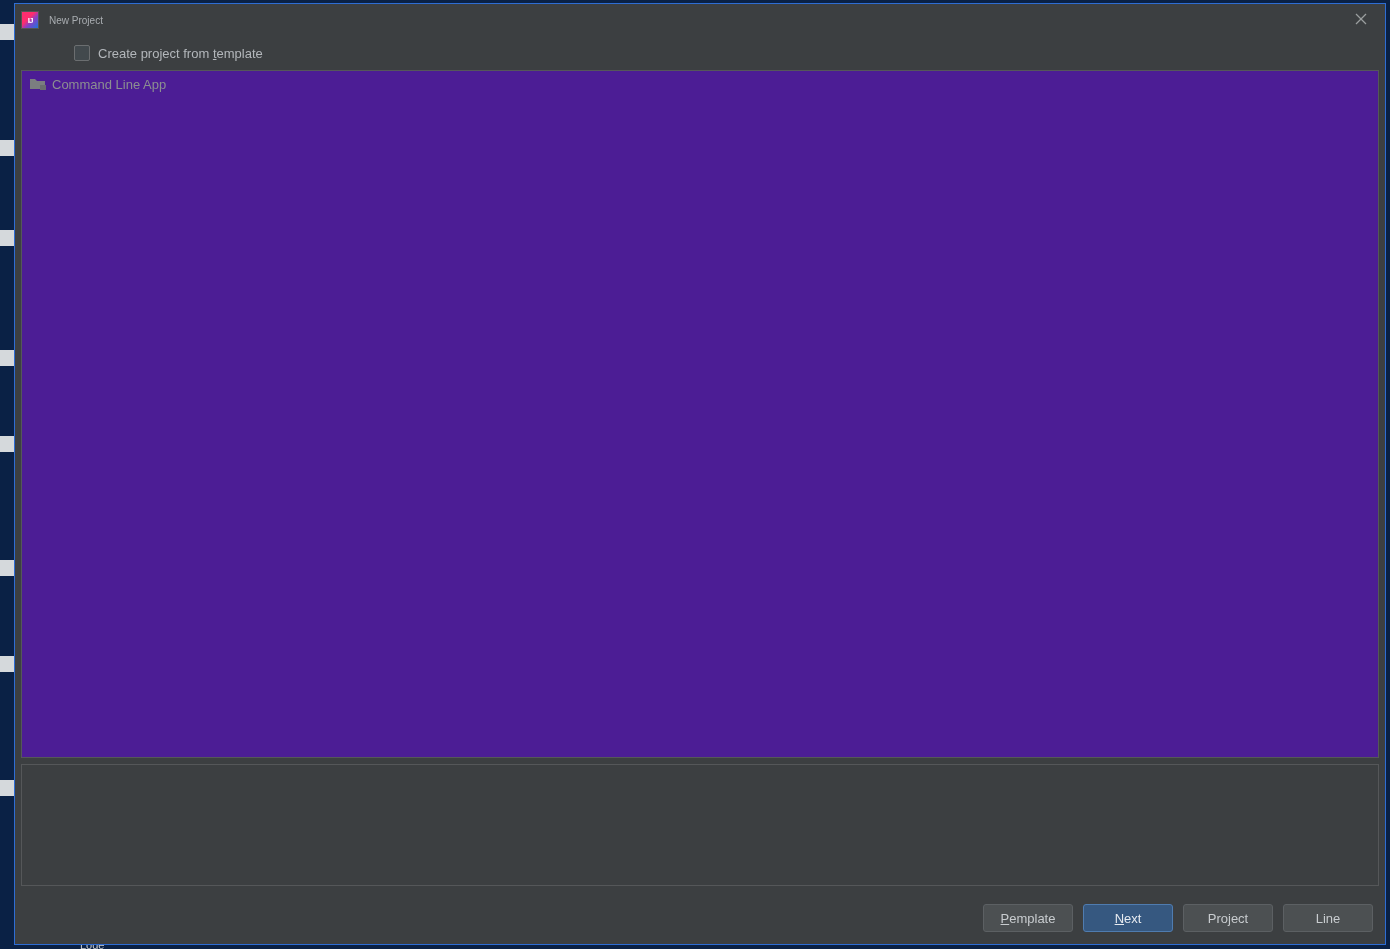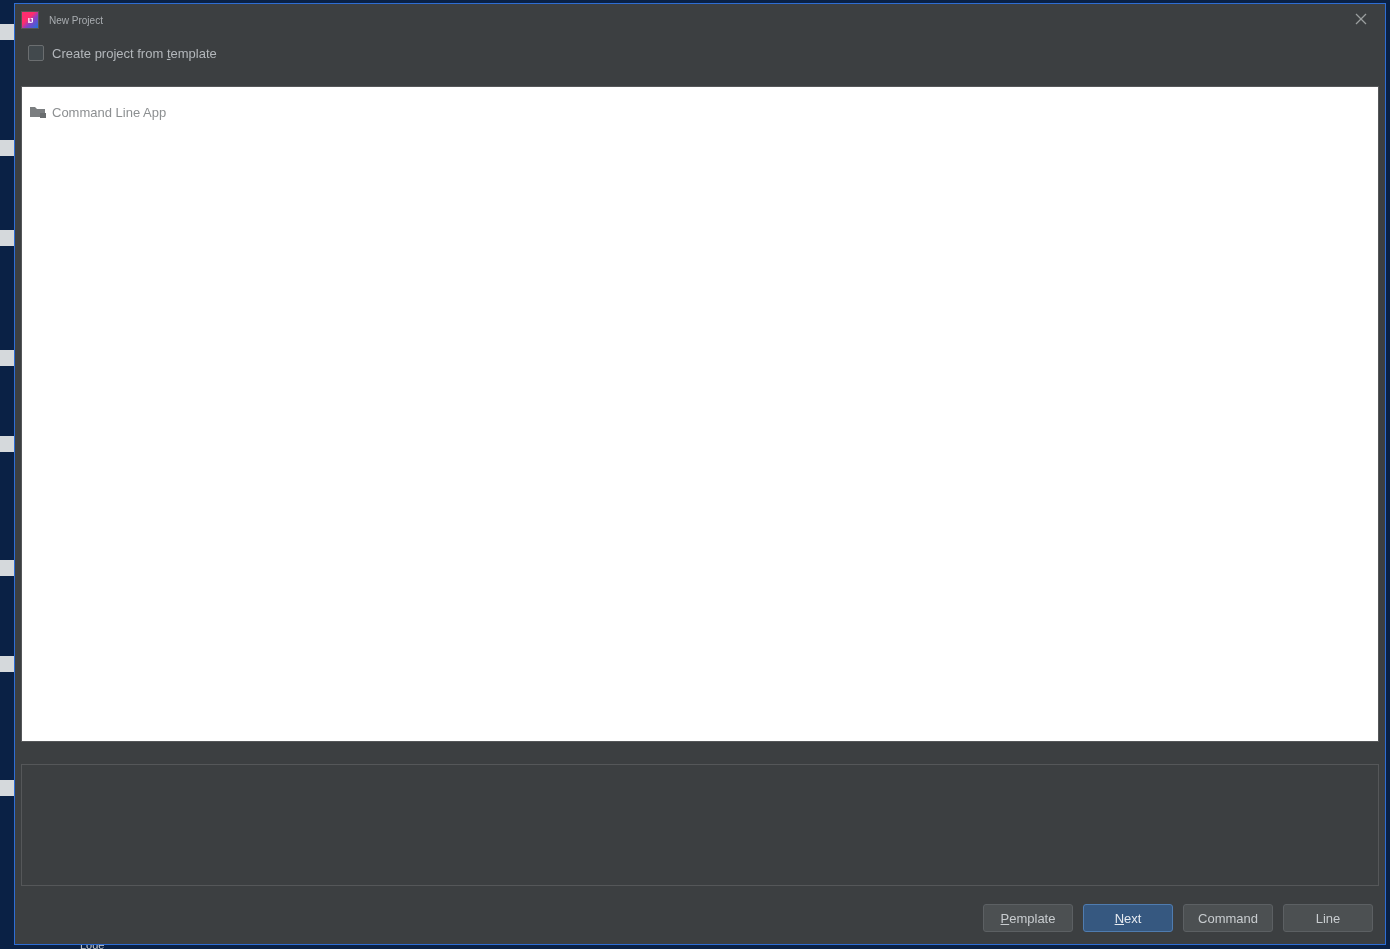--- a/index.html
+++ b/index.html
@@ -76,42 +76,43 @@
       color: #9b9e9f;
       cursor: pointer;
     }
     .close-btn svg { width: 12px; height: 12px; }
     .options-row {
       height: 34px;
       display: flex;
       align-items: center;
       padding: 0 13px;
       background: #3c3f41;
+      margin-left: 46px;
     }
     .checkbox {
       width: 16px;
       height: 16px;
       background: #42494d;
       border: 1px solid #6b6e70;
       border-radius: 2px;
       margin-right: 8px;
       cursor: pointer;
     }
     .checkbox-label {
       color: #b3b7bb;
       font-size: 13px;
       cursor: pointer;
     }
     .checkbox-label .mnemonic { text-decoration: underline; }
     .template-list {
       flex: 1;
-      margin: 16px 6px;
+      margin: 0 6px;
       border: 1px solid #555759;
-      background: #ffffff;
-      padding: 14px 8px;
+      background: #4c1d95;
+      padding: 2px 8px;
       overflow: auto;
     }
     .template-item {
       display: flex;
       align-items: center;
       height: 22px;
       color: #8c8f91;
       font-size: 13px;
       cursor: pointer;
     }
@@ -215,20 +216,20 @@
   <div class="button-bar">
     <div class="btn">
       <span class="mnemonic">P</span>
         <span>emplate</span>
     </div>
     <div class="btn primary">
       <span class="mnemonic">N</span>
         <span>ext</span>
     </div>
     <div class="btn">
-      <span>Command</span>
+      <span>Project</span>
     </div>
     <div class="btn">
       <span>Line</span>
     </div>
   </div>
 
 </div>
 
 </body></html>

